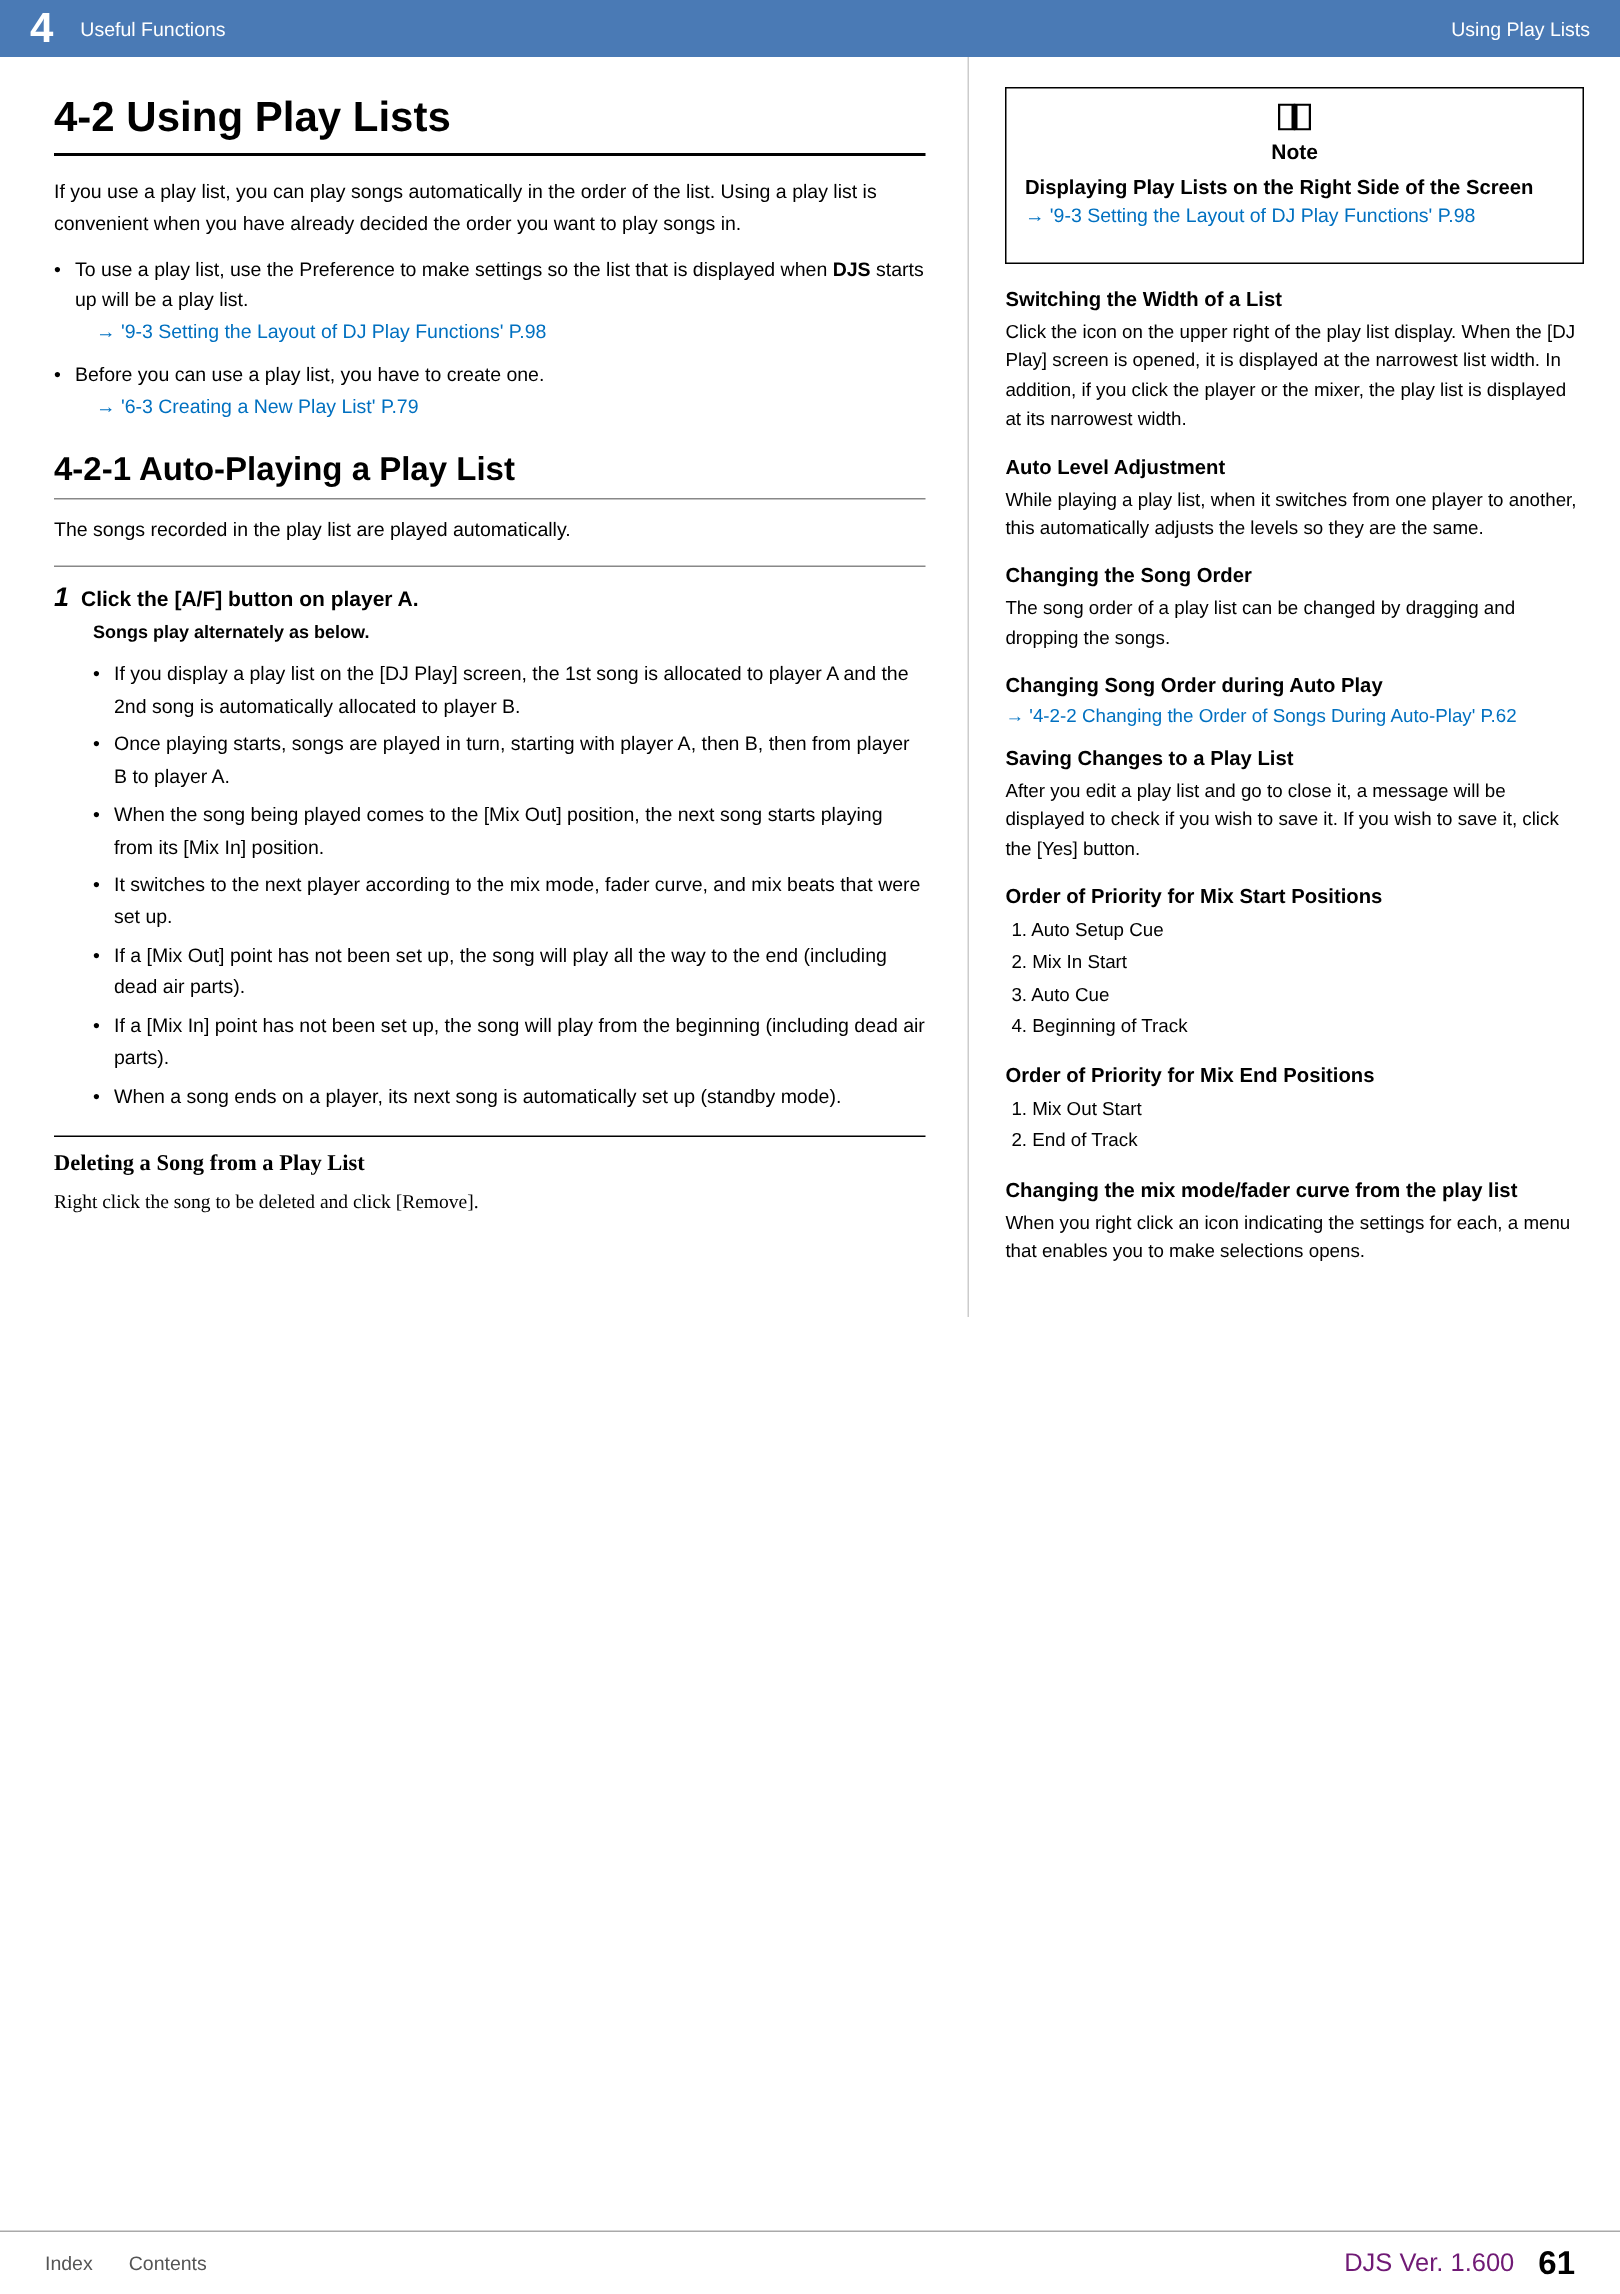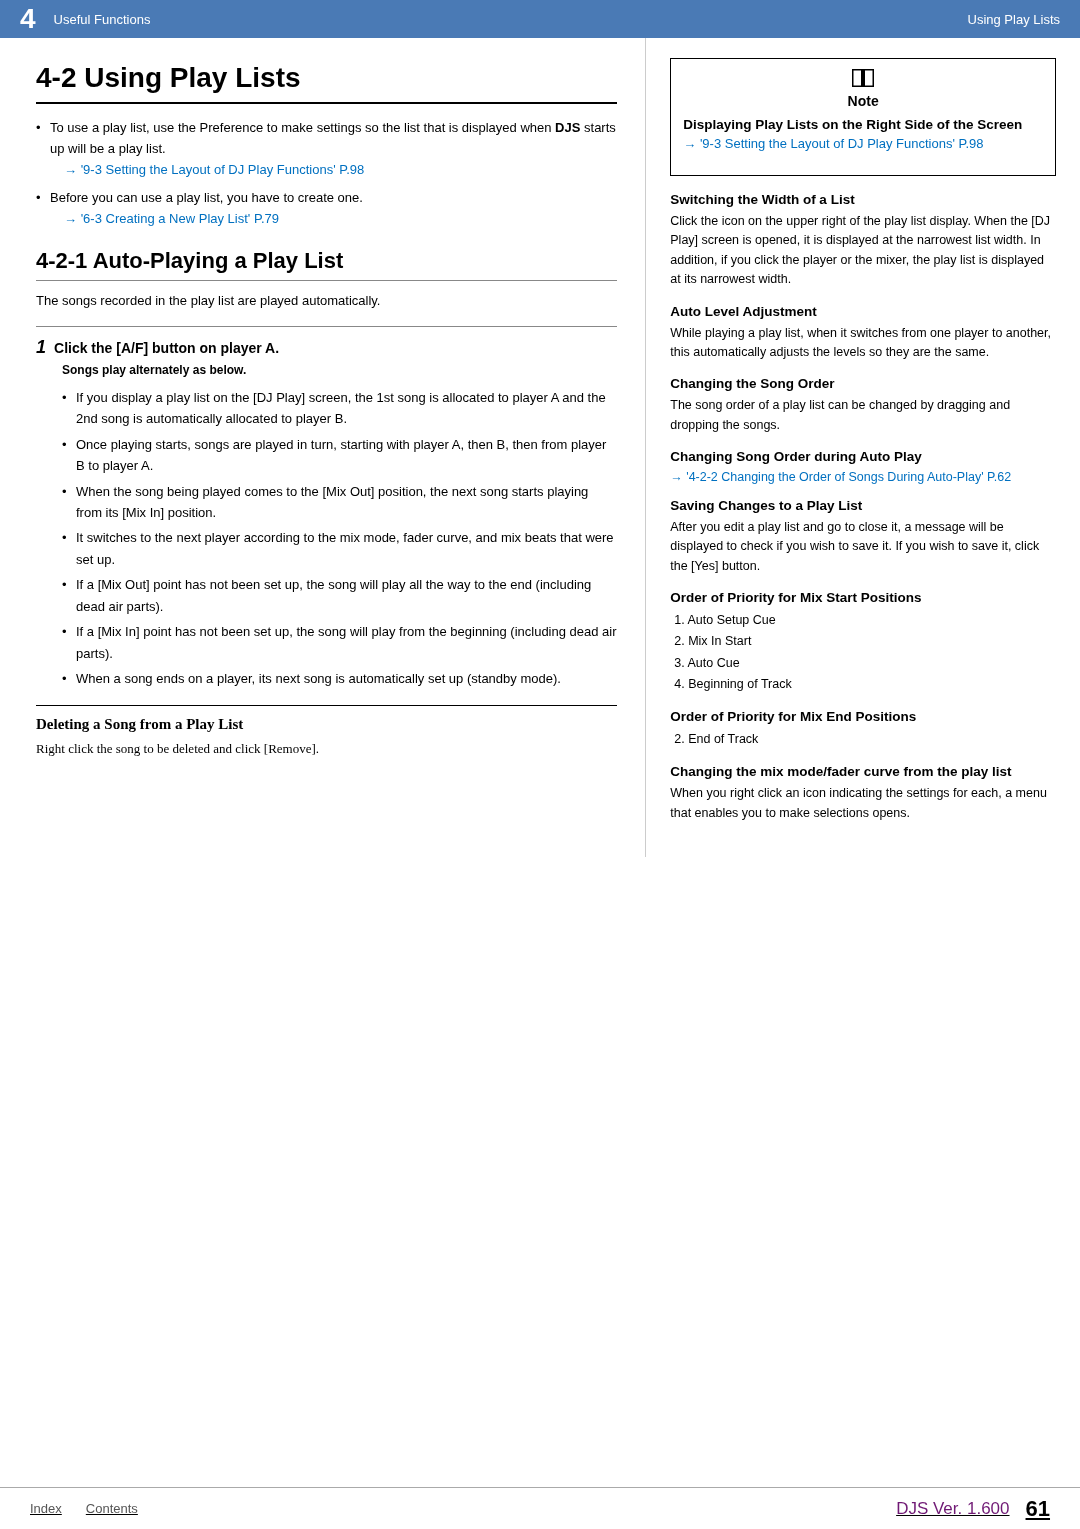--- a/index.html
+++ b/index.html
@@ -274,21 +274,20 @@
       position: absolute;
       bottom: 0;
       left: 0;
       right: 0;
       height: 42px;
       border-top: 1px solid #aaa;
       display: flex;
       align-items: center;
       padding: 0 30px;
       background: #fff;
-      text-decoration: underline;
     }
 
     .footer-left {
       display: flex;
       gap: 24px;
       flex: 1;
     }
 
     .footer-index {
       font-size: 13px;
@@ -335,20 +334,21 @@
   <span class="header-section-left">Useful Functions</span>
   <span class="header-section-right">Using Play Lists</span>
 </div>
 
 <div class="main-content">
 
   <div class="left-col">
 
     <h1 class="page-title">4-2  Using Play Lists</h1>
 
+    <p class="intro-text">If you use a play list, you can play songs automatically in the order of the list. Using a play list is convenient when you have already decided the order you want to play songs in.</p>
 
     <ul class="bullet-list">
       <li>
         <span>To use a play list, use the Preference to make settings so the list that is displayed when <span class="djs-bold">DJS</span> starts up will be a play list.</span>
         <br>
         <a class="link-text arrow-link" href="#">'9-3  Setting the Layout of DJ Play Functions' P.98</a>
       </li>
       <li>
         <span>Before you can use a play list, you have to create one.</span>
         <br>
@@ -435,20 +435,21 @@
         <li>1. Auto Setup Cue</li>
         <li>2. Mix In Start</li>
         <li>3. Auto Cue</li>
         <li>4. Beginning of Track</li>
       </ul>
     </div>
 
     <div class="right-section">
       <div class="right-section-title">Order of Priority for Mix End Positions</div>
       <ul class="ordered-list">
+        <li>1. Mix Out Start</li>
         <li>2. End of Track</li>
       </ul>
     </div>
 
     <div class="right-section">
       <div class="right-section-title">Changing the mix mode/fader curve from the play list</div>
       <p class="right-section-text">When you right click an icon indicating the settings for each, a menu that enables you to make selections opens.</p>
     </div>
 
   </div>

